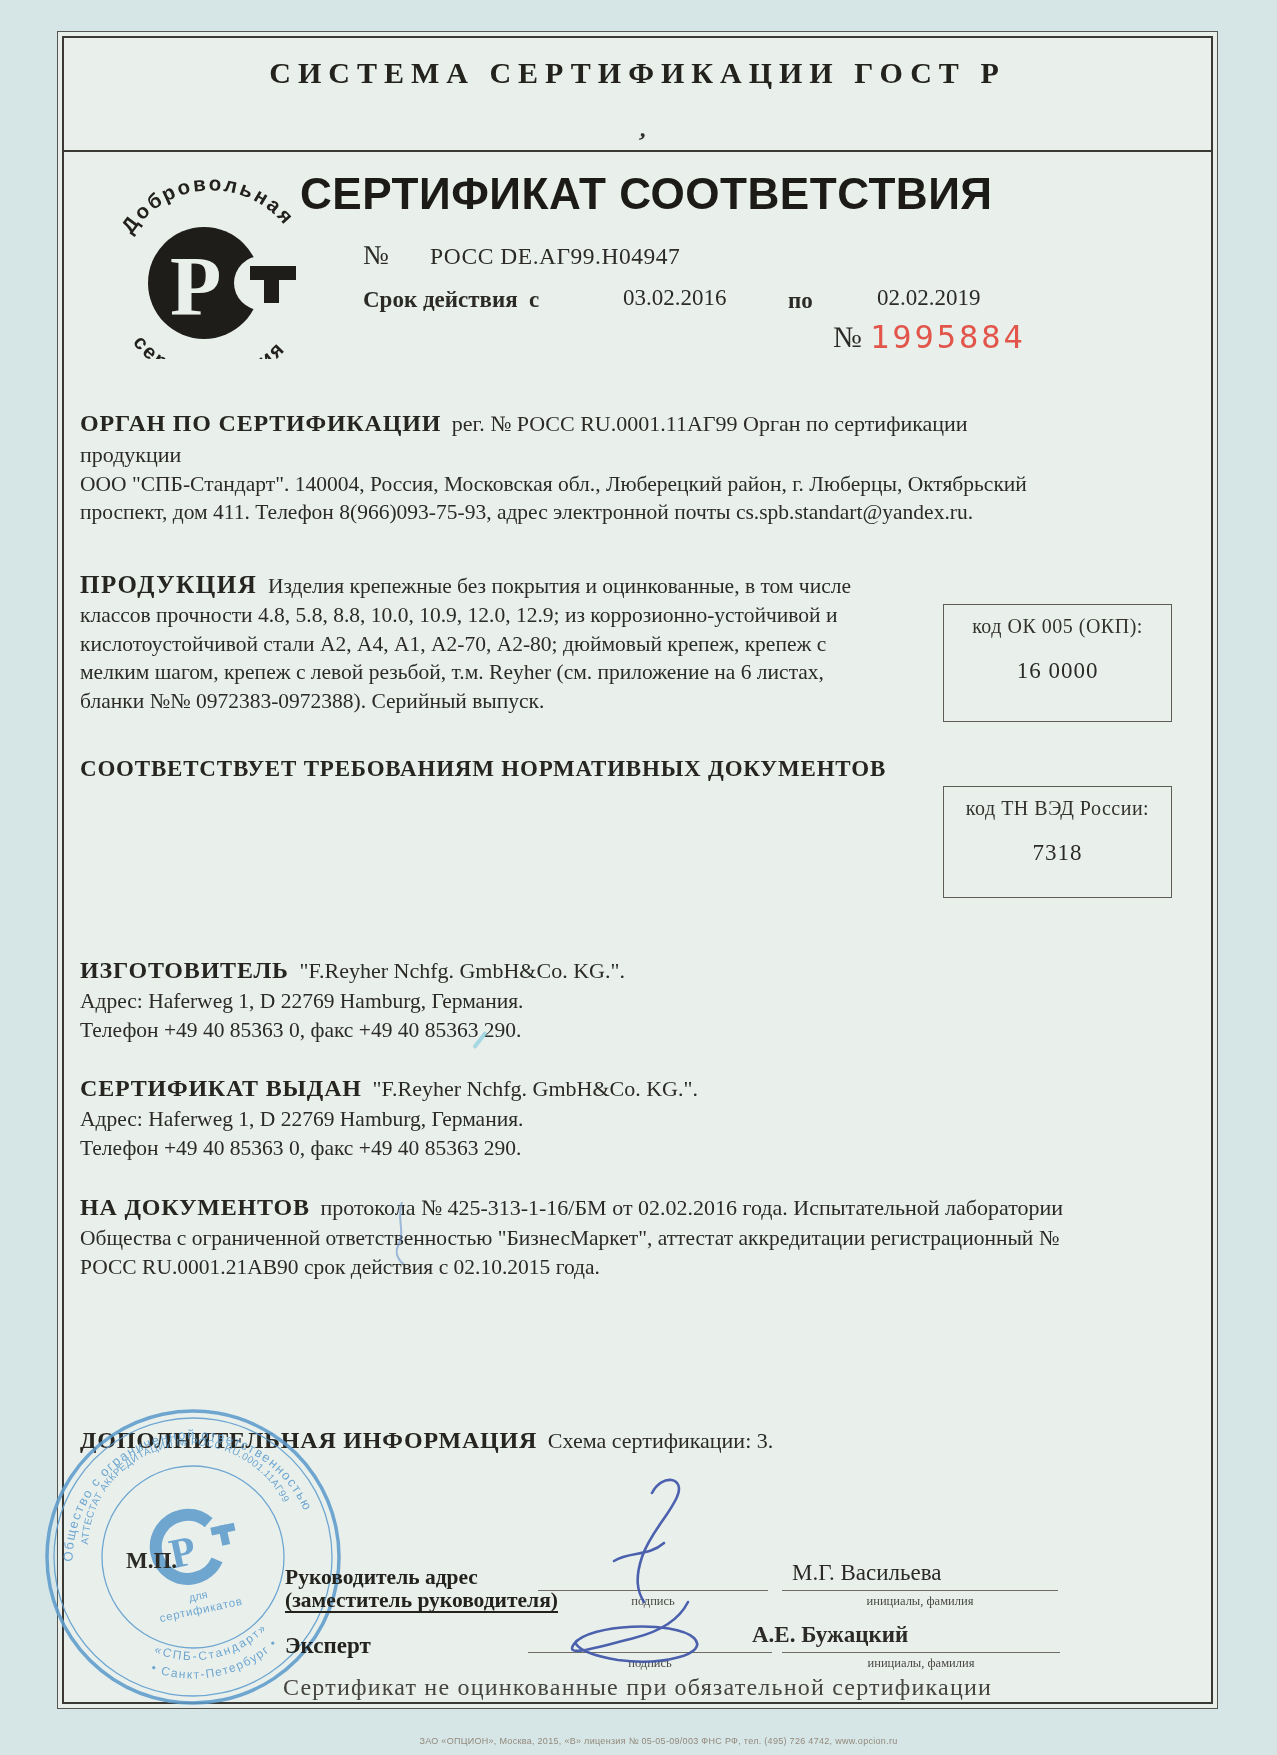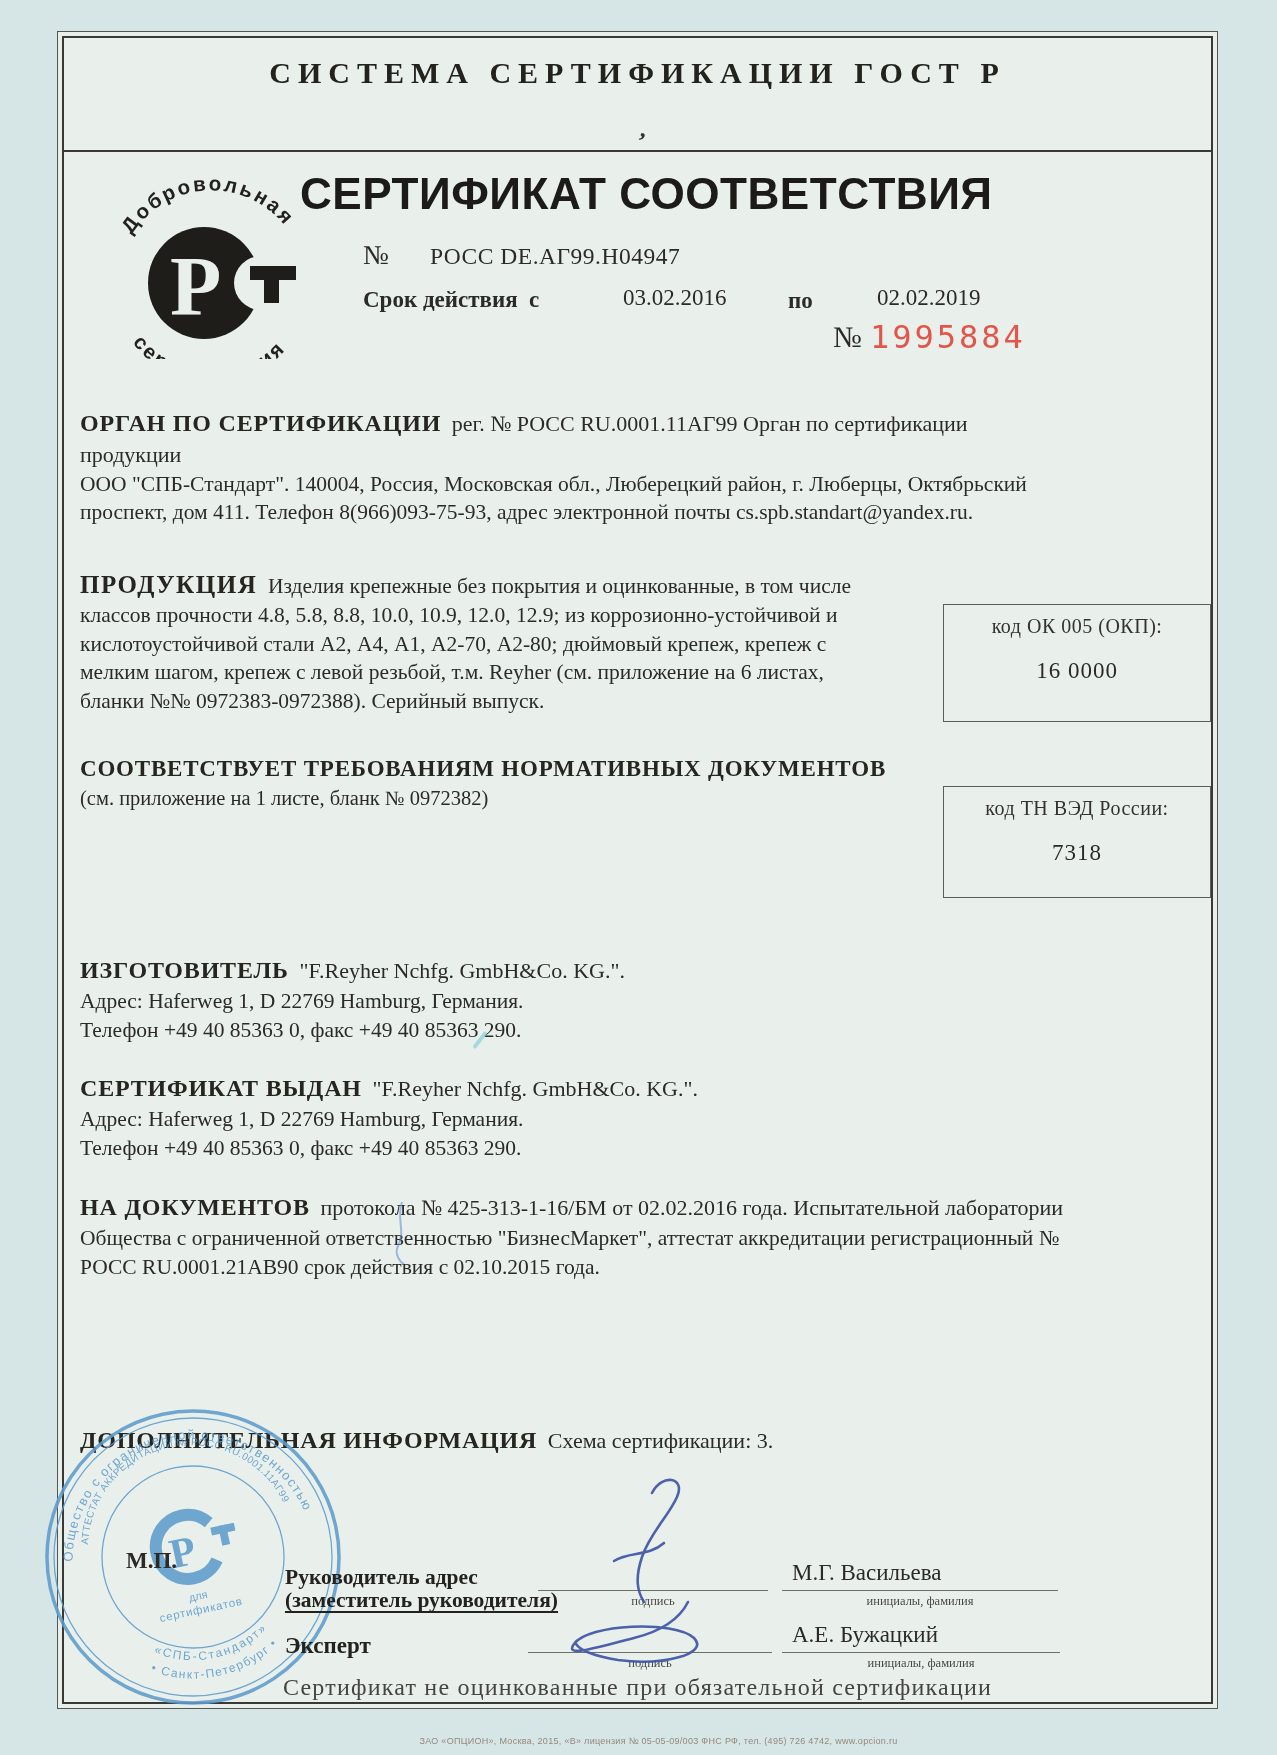--- a/index.html
+++ b/index.html
@@ -64,21 +64,21 @@
   .sec-product .h { font-size:25px; letter-spacing:1.5px; }
   .sec-conf    { top:754px; width:860px; }
   .sec-conf .h { font-size:23px; }
   .sec-conf .body { font-size:20.5px; }
   .sec-man     { top:955px; width:1000px; }
   .sec-iss     { top:1073px; width:1000px; }
   .sec-basis   { top:1192px; width:1015px; }
   .sec-add     { top:1425px; width:1000px; }
 
   .codebox {
-    position:absolute; left:943px; width:268px;
+    position:absolute; left:943px; width:229px;
     border:1.3px solid #5d5c55; padding-top:10px; text-align:center;
     background:transparent;
   }
   .codebox .lbl { font-size:20px; letter-spacing:0.5px; color:#33322c; }
   .codebox .val { font-size:23px; margin-top:20px; letter-spacing:1px; }
   .box-okp   { top:604px; height:118px; }
   .box-tnved { top:786px; height:112px; }
 
   
   .stamp-wrap { position:absolute; left:38px; top:1402px; width:310px; height:310px; transform:rotate(-12deg); opacity:.88; }
@@ -94,21 +94,21 @@
   .sl2 { left:528px; top:1652px; width:244px; }
   .nl1 { left:782px; top:1590px; width:276px; }
   .nl2 { left:782px; top:1652px; width:278px; }
   .caption { position:absolute; font-size:12.5px; color:#4b4a44; text-align:center; }
   .cap-s1 { left:538px; top:1594px; width:230px; }
   .cap-s2 { left:528px; top:1656px; width:244px; }
   .cap-n1 { left:782px; top:1594px; width:276px; }
   .cap-n2 { left:782px; top:1656px; width:278px; }
   .name { position:absolute; font-size:23px; color:#2b2a26; }
   .name1 { left:792px; top:1560px; }
-  .name2 { left:792px; top:1622px; }
+  .name2 { left:752px; top:1622px;font-weight:bold; }
   .sig-ink { position:absolute; left:530px; top:1450px; }
 
   .disclaimer {
     position:absolute; left:57px; top:1674px; width:1161px; text-align:center;
     font-size:24px; letter-spacing:1.2px; color:#45443f;
   }
   .print-line {
     position:absolute; left:0; top:1736px; width:1277px; text-align:center;
     font-family:"Liberation Sans", sans-serif; font-size:9px; letter-spacing:0.3px; color:#93897c;padding-left:40px;
   }
@@ -177,21 +177,20 @@
     <span class="body">Изделия крепежные без покрытия и оцинкованные, в том числе классов прочности 4.8, 5.8, 8.8, 10.0, 10.9, 12.0, 12.9; из коррозионно-устойчивой и кислотоустойчивой стали А2, А4, А1, А2-70, А2-80; дюймовый крепеж, крепеж с мелким шагом, крепеж с левой резьбой, т.м. Reyher (см. приложение на 6 листах, бланки №№ 0972383-0972388). Серийный выпуск.</span>
   </div>
 
   <div class="codebox box-okp">
     <div class="lbl">код ОК 005 (ОКП):</div>
     <div class="val">16 0000</div>
   </div>
 
   <div class="sec sec-conf">
     <div class="h">СООТВЕТСТВУЕТ ТРЕБОВАНИЯМ НОРМАТИВНЫХ ДОКУМЕНТОВ</div>
-    <div class="body">(см. приложение на 1 листе, бланк № 0972382)</div>
   </div>
 
   <div class="codebox box-tnved">
     <div class="lbl">код ТН ВЭД России:</div>
     <div class="val">7318</div>
   </div>
 
   <div class="sec sec-man">
     <div>
       <span class="h">ИЗГОТОВИТЕЛЬ</span>&nbsp;

